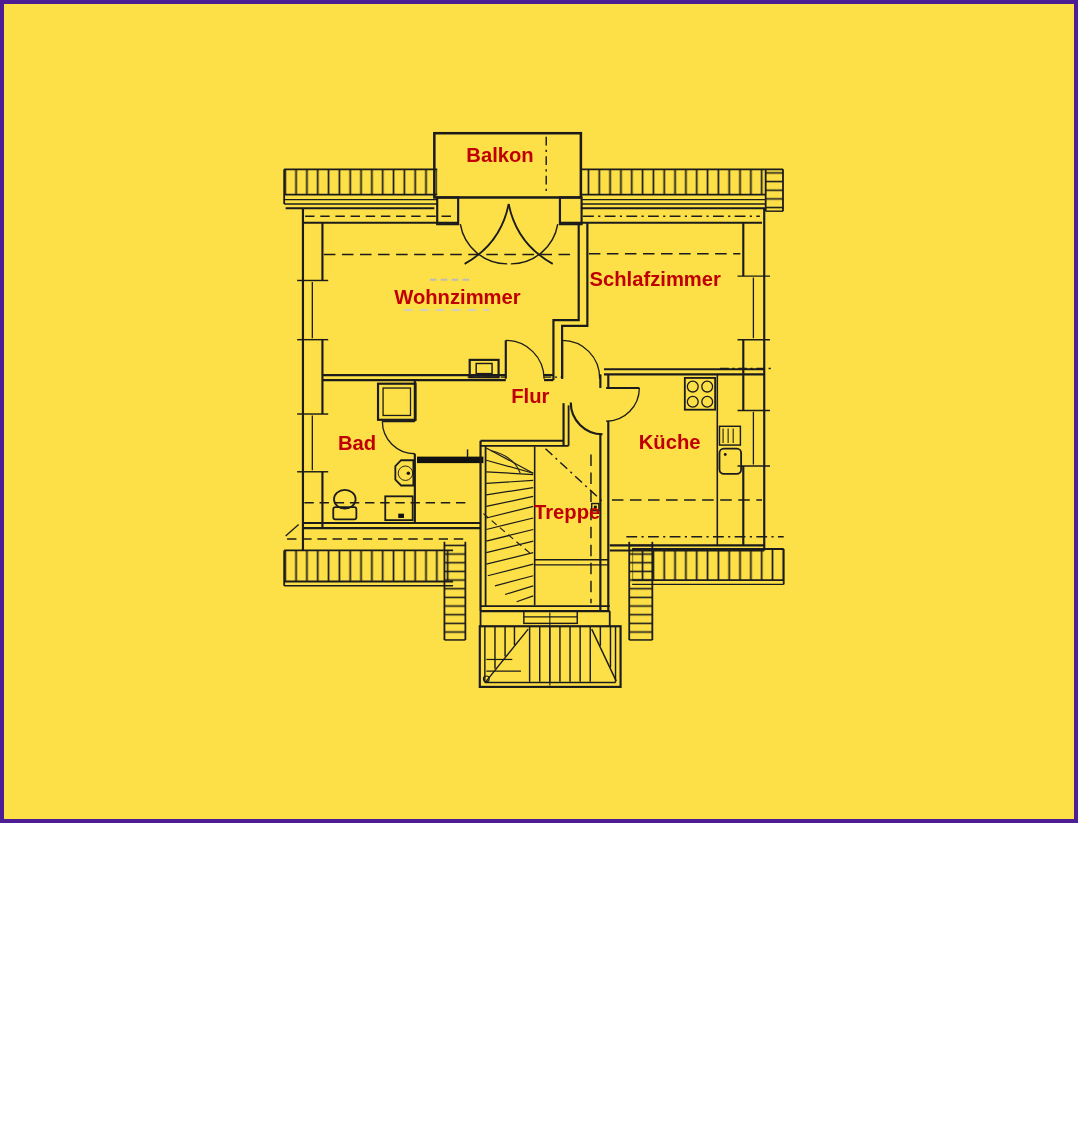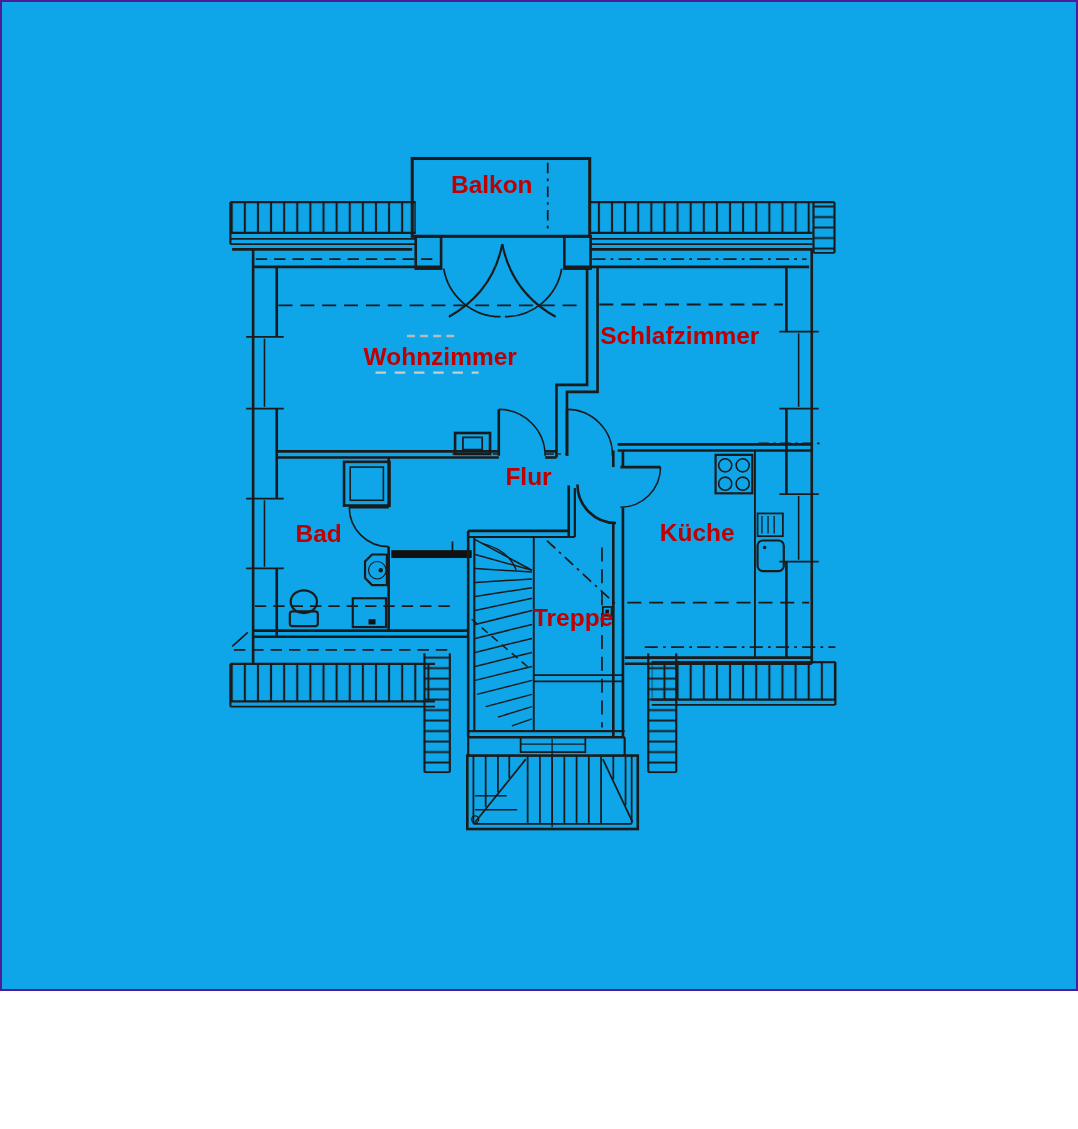--- a/index.html
+++ b/index.html
@@ -1,22 +1,22 @@
 <!DOCTYPE html>
 <html><head>
 <meta charset="utf-8">
 <title>Floor Plan</title>
 <style>
   html,body{margin:0;padding:0;background:#ffffff;}
   .page{
     position:relative;
-    width:1078px;height:991px;
+    width:1078px;height:823px;
     box-sizing:border-box;
-    border:2px solid #4c1d95;
-    background:#0ea5e9;
+    border:4px solid #4c1d95;
+    background:#fde047;
     font-family:"Liberation Sans", sans-serif;
   }
   .page svg{position:absolute;left:0;top:0;width:100%;height:100%;}
   text.room-label{
     font-family:"Liberation Sans", sans-serif;
     font-weight:bold;
     font-size:28px;
     text-anchor:middle;
   }
   .ln{stroke:#1b1b1b;fill:none;}

